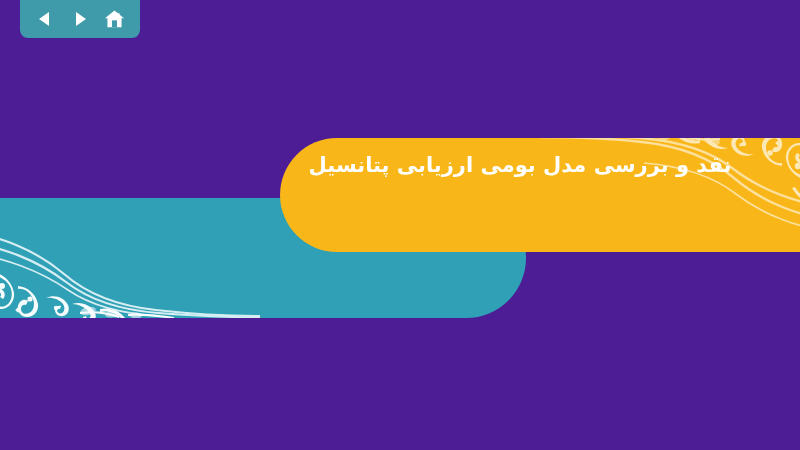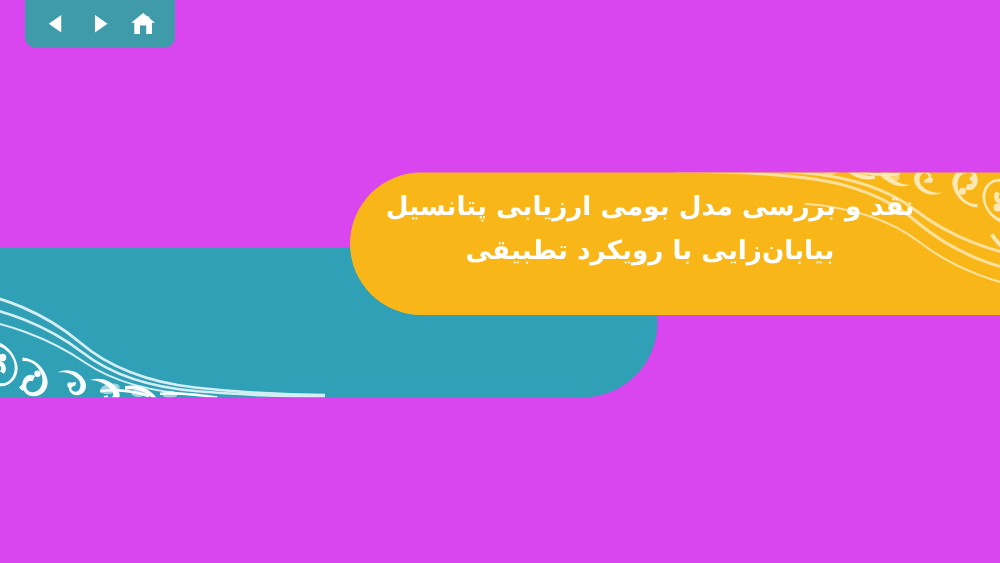--- a/index.html
+++ b/index.html
@@ -6,21 +6,21 @@
   html,body { width:800px; height:450px; overflow:hidden; }
   body {
     font-family:"DejaVu Sans", sans-serif;
     background:#464646;
     position:relative;
   }
 
   
   #slide {
     position:absolute; inset:0;
-    background:#d946ef;
+    background:#4c1d95;
     overflow:hidden;
     padding-left:41px;
   }
 
   
   #teal-panel {
     position:absolute;
     left:-40px; top:198px;
     width:566px; height:120px;
     background:#2FA0B5;
@@ -153,21 +153,20 @@
       <g fill="#FDE9B8" opacity="0.6">
         <ellipse cx="172" cy="3" rx="8" ry="4" transform="rotate(12 172 3)"></ellipse>
         <ellipse cx="148" cy="0" rx="7" ry="3.4" transform="rotate(8 148 0)"></ellipse>
         <ellipse cx="124" cy="-1" rx="6" ry="3"></ellipse>
       </g>
     </svg>
   </div>
 
   <div id="title-block">
     <div class="title-line">نقد و بررسی مدل بومی ارزیابی پتانسیل</div>
-    <div class="title-line">بیابان‌زایی با رویکرد تطبیقی</div>
   </div>
 
   <div id="navbar">
 
     <div class="nav-btn" title="Previous">
       <span>
         <svg width="18" height="18" viewBox="0 0 18 18">
           <polygon points="13,2 13,16 3,9" fill="#FFFFFF"></polygon>
         </svg>
       </span>

